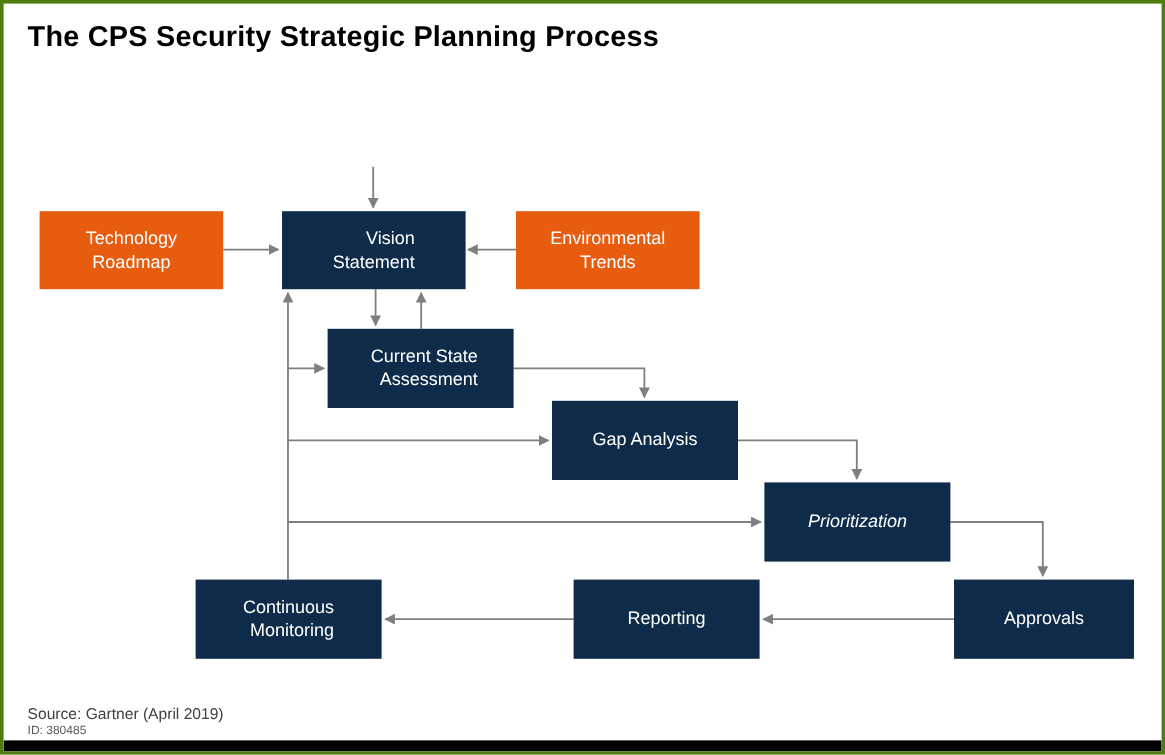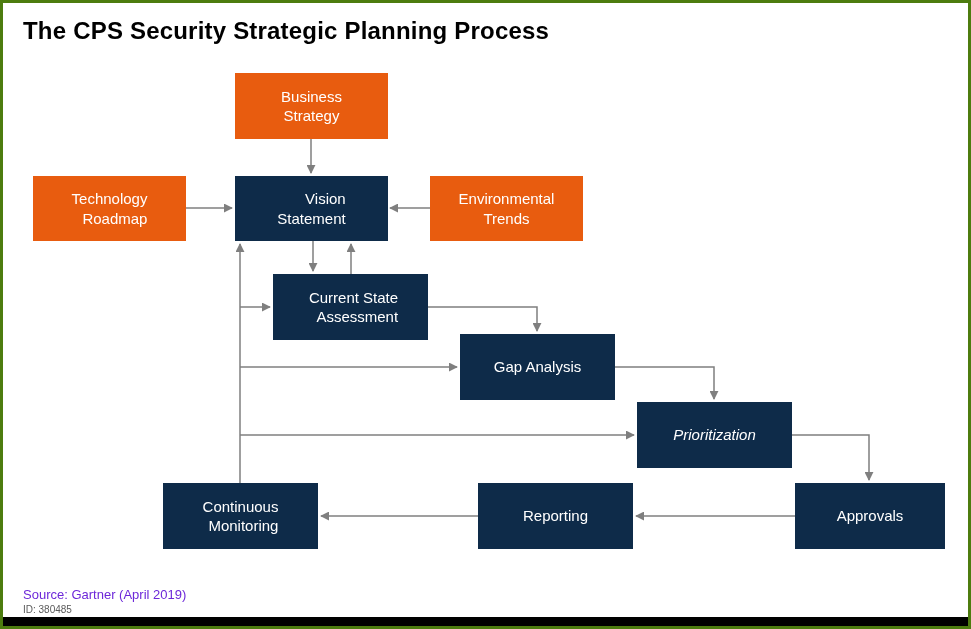--- a/index.html
+++ b/index.html
@@ -55,21 +55,21 @@
     padding: 4px 6px;
   }
   .node .node-label { white-space: pre-line; }
   .node.orange { background: var(--orange, #E85C0F); }
   .node.navy   { background: var(--navy, #0E2B49); text-align: right; }
   .footer-source {
     position: absolute;
     left: 20px;
     top: 584px;
     font-size: 13px;
-    color: #6d28d9;
+    color: #404040;
   }
   .footer-id {
     position: absolute;
     left: 20px;
     top: 601px;
     font-size: 10px;
     color: #5a5a5a;
   }
   .bottom-bar {
     position: absolute;
@@ -102,26 +102,22 @@
     <polyline class="arrow-line" points="612,364 711,364 711,396" marker-end="url(#ah)"></polyline>
     <polyline class="arrow-line" points="789,432 866,432 866,477" marker-end="url(#ah)"></polyline>
     <polyline class="arrow-line" points="792,513 633,513" marker-end="url(#ah)"></polyline>
     <polyline class="arrow-line" points="475,513 318,513" marker-end="url(#ah)"></polyline>
     <polyline class="arrow-line" points="237,480 237,241" marker-end="url(#ah)"></polyline>
     <polyline class="arrow-line" points="237,304 267,304" marker-end="url(#ah)"></polyline>
     <polyline class="arrow-line" points="237,364 454,364" marker-end="url(#ah)"></polyline>
     <polyline class="arrow-line" points="237,432 631,432" marker-end="url(#ah)"></polyline>
   </svg>
 
-  <div class="node orange" style="left:232px; top:70px; width:153px; height:66px;">
-    <span class="node-label">Business
-Strategy</span>
-  </div>
 
-  <div class="node orange" style="left:30px; top:173px; width:153px; height:65px;text-align:right;">
+  <div class="node orange" style="left:30px; top:173px; width:153px; height:65px;">
     <span class="node-label">Technology
 Roadmap</span>
   </div>
 
   <div class="node navy" style="left:232px; top:173px; width:153px; height:65px;">
     <span class="node-label">Vision
 Statement</span>
   </div>
 
   <div class="node orange" style="left:427px; top:173px; width:153px; height:65px;">

